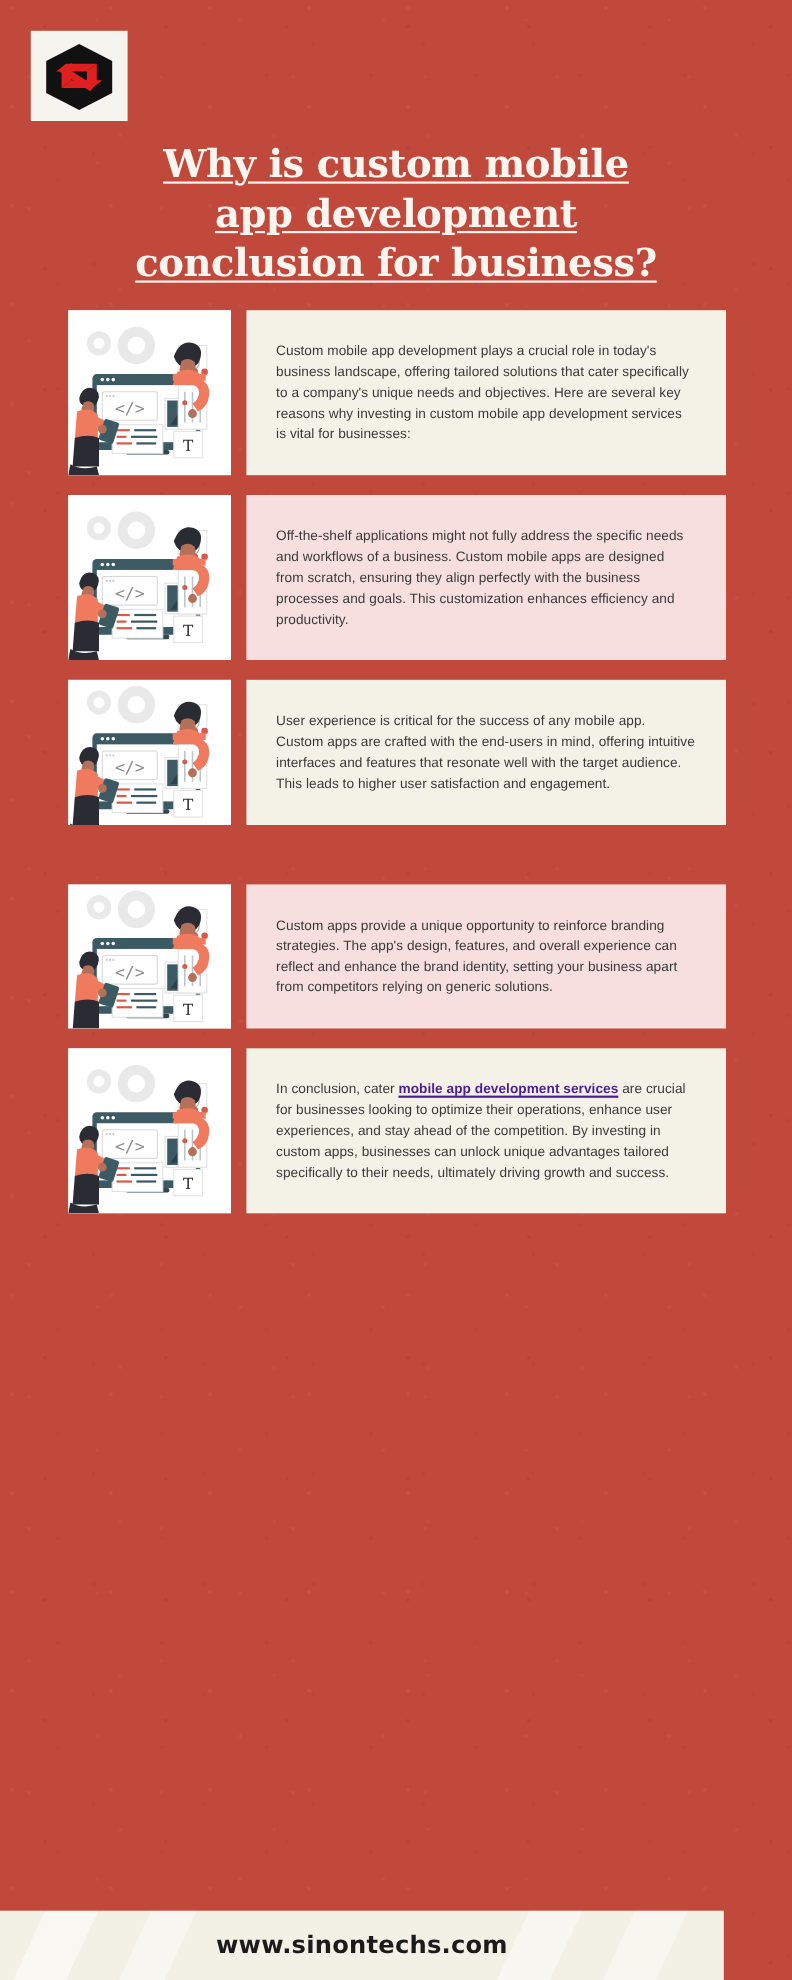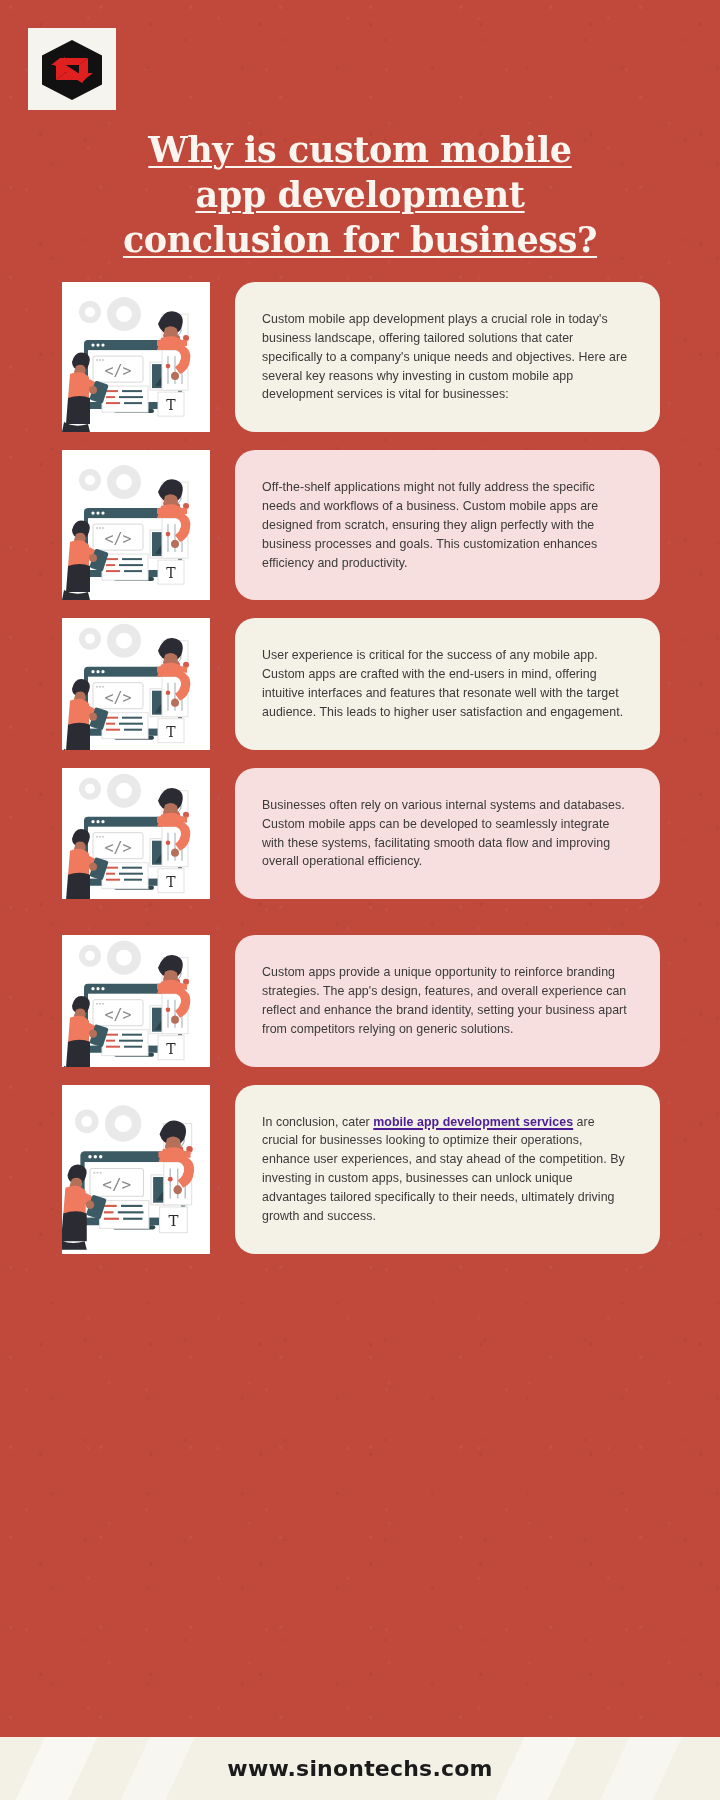--- a/index.html
+++ b/index.html
@@ -62,46 +62,45 @@
     width:148px;
     flex:0 0 148px;
     background:#ffffff;
     position:relative;
     overflow:hidden;
   }
   .thumb svg{ position:absolute; left:0; top:0; width:100%; height:100%; }
 
   .card{
     flex:1 1 auto;
-    margin-left:25px;
+    margin-left:14px;
     padding:28px 28px 28px 27px;
     display:flex;
     align-items:center;
-    border-radius:20px;
   }
   .card.cream{ background:#f4f1e6; }
   .card.pink { background:#f7dfdf; }
 
   .card p{
     font-size:12.4px;
     line-height:1.52;
     color:#3a3a3a;
     letter-spacing:.05px;
   }
   .card p b{
     font-weight:700;
     color:#4c1d95;
     text-decoration:underline;
     text-decoration-thickness:1.6px;
     text-underline-offset:2px;
   }
 
   
   .footer{
-    position:absolute; left:0; bottom:0; width:720px; height:63px;
+    position:absolute; left:0; bottom:0; width:658px; height:63px;
     background:#f3f0e6;
     display:flex; align-items:center; justify-content:center;
     overflow:hidden;
   }
   .footer .chev{
     position:absolute; inset:0;
     background:
       linear-gradient(115deg, transparent 0 6%, rgba(255,255,255,.85) 6% 13%, transparent 13% 20%,
                       rgba(255,255,255,.7) 20% 26%, transparent 26% 70%,
                       rgba(255,255,255,.8) 70% 77%, transparent 77% 84%,
@@ -464,23 +463,20 @@
           <path d="M14 88 q6 -3 9 1 q2 7 -3 9 q-7 1 -8 -4 z" fill="#b5705a"></path>
           <path d="M8 96 q12 -5 19 3 l0 22 l-21 0 z" fill="#ef7a5e"></path>
           <path d="M6 120 q12 -4 22 0 l0 26 l-24 0 z" fill="#2b2b33"></path>
           <path d="M24 100 q10 3 14 10 l-6 6 q-5 -6 -11 -7 z" fill="#ef7a5e"></path>
           <rect x="30" y="104" width="14" height="20" rx="2" fill="#3c5a63" transform="rotate(18 37 114)"></rect>
           <circle cx="31" cy="112" r="4" fill="#b5705a"></circle>
           <path d="M2 144 q10 6 24 2 l2 8 l-28 0 z" fill="#2b2b33"></path>
         </g>
       </svg>
       </div>
-    <div class="card pink">
-      <p>Businesses often rely on various internal systems and databases. Custom mobile apps can be developed to seamlessly integrate with these systems, facilitating smooth data flow and improving overall operational efficiency.</p>
-    </div>
   </div>
 
   <div class="row">
     <div class="thumb">
         <svg viewBox="0 0 148 158" preserveAspectRatio="xMidYMid slice" aria-hidden="true">
         <rect width="148" height="158" fill="#ffffff"></rect>
         <g fill="#e9e9e9">
           <circle cx="28" cy="34" r="11"></circle>
             <circle cx="28" cy="34" r="5" fill="#ffffff"></circle>
           <circle cx="62" cy="36" r="17"></circle>

